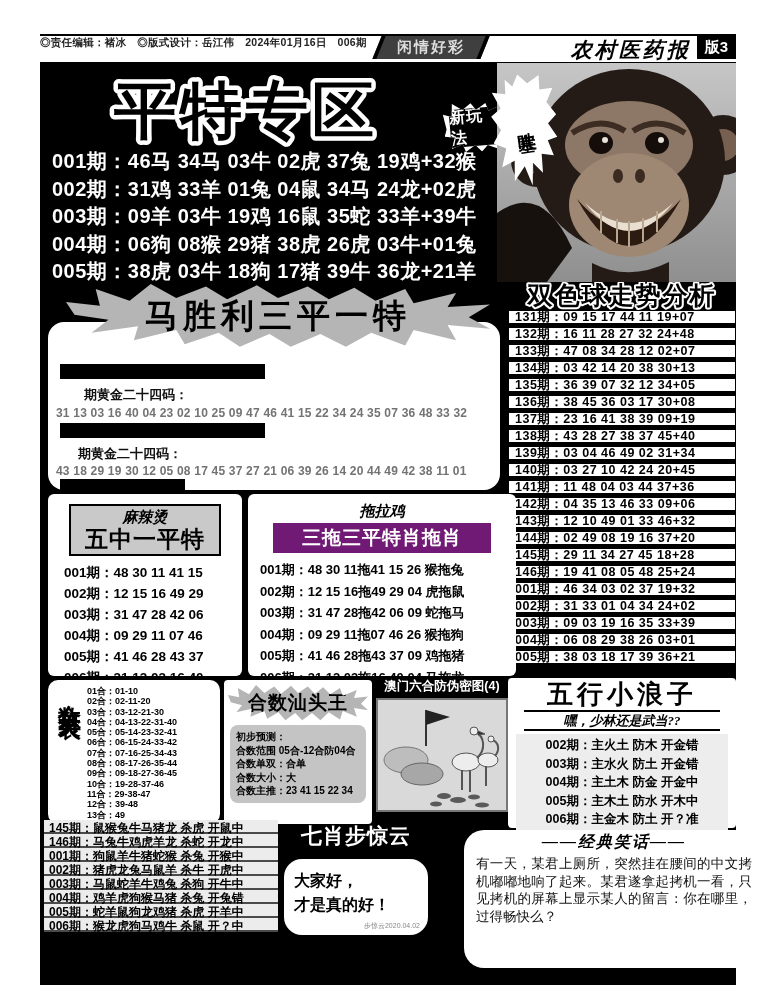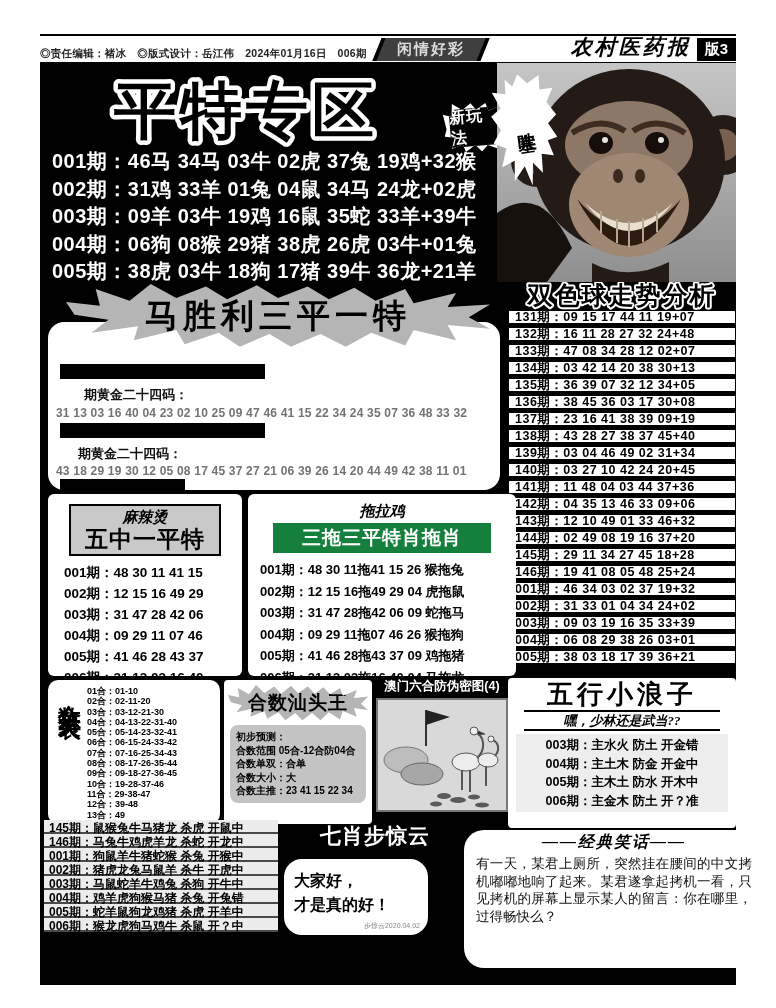--- a/index.html
+++ b/index.html
@@ -1,21 +1,21 @@
 <!DOCTYPE html>
 <html><head>
 <meta charset="utf-8">
 <style>
   * { margin:0; padding:0; box-sizing:border-box; }
   body { background:#e9e9e9; font-family:"Liberation Sans", sans-serif; }
   .page { position:relative; width:776px; height:1008px; background:#fff; overflow:hidden; }
 
   
   .header { position:absolute; left:40px; top:34px; width:696px; height:27px;
-            border-top:2px solid #000; display:flex; align-items:flex-end; background:#fff; }
+            border-top:2px solid #000; display:flex; align-items:flex-start; background:#fff; }
   .h-left { font-size:10.5px; font-weight:bold; color:#222; white-space:nowrap; letter-spacing:0.3px; }
   .h-ribbon { margin-left:10px; background:#3f3f3f; color:#ddd; transform:skewX(-22deg);
               padding:2px 16px; border-left:4px solid #000; border-right:4px solid #000; }
   .h-ribbon span { display:inline-block; transform:skewX(22deg); font-family:"Liberation Serif",serif;
                    font-weight:bold; font-size:15px; letter-spacing:2px; }
   .h-spacer { flex:1; }
   .h-paper { font-family:"Liberation Serif",serif; font-weight:900; font-style:italic;
              font-size:21px; letter-spacing:3px; margin-right:6px; }
   .h-page { background:#000; color:#fff; font-weight:900; font-size:15px; padding:2px 8px; }
 
@@ -55,21 +55,21 @@
   .ssq-row { height:14px; line-height:13px; background:#fff; border:1px solid #000; margin-bottom:3px;
              font-size:12.5px; font-weight:bold; padding-left:6px; white-space:nowrap; letter-spacing:0.5px; }
 
   
   .boxA { position:absolute; left:8px; top:432px; width:194px; height:182px; background:#fff; border-radius:6px; }
   .boxB { position:absolute; left:208px; top:432px; width:268px; height:182px; background:#fff; border-radius:6px; }
   .hdrA { margin:10px auto 6px; width:152px; border:2px solid #000; background:#c9c9c9; text-align:center; padding:2px 0 3px; }
   .script-t { font-family:"Liberation Serif",serif; font-style:italic; font-weight:bold; font-size:15px; }
   .bigA { font-size:23px; font-weight:900; letter-spacing:1px; line-height:24px; }
   .hdrB { margin:8px auto 6px; width:218px; text-align:center; }
-  .bigB { background:#15803d; color:#fff; font-size:19px; font-weight:900; letter-spacing:1px; padding:2px 8px; margin-top:2px; }
+  .bigB { background:#701a75; color:#fff; font-size:19px; font-weight:900; letter-spacing:1px; padding:2px 8px; margin-top:2px; }
   .rowsA { padding-left:16px; }
   .rowsA .t-row { font-size:13.5px; font-weight:bold; line-height:21px; white-space:nowrap; }
   .rowsB { padding-left:12px; }
   .rowsB .t-row { font-size:13px; font-weight:bold; line-height:21.5px; white-space:nowrap; }
 
   
   .heshu { position:absolute; left:8px; top:618px; width:172px; height:144px; background:#fff; border-radius:10px; display:flex; }
   .heshu-v { writing-mode:vertical-rl; text-orientation:upright; font-family:"Liberation Serif",serif;
              font-weight:900; font-size:23px; line-height:1; padding:6px 2px 0 10px; letter-spacing:3px; }
   .heshu-list { flex:1; padding:6px 2px 0 4px; }
@@ -97,21 +97,21 @@
   .wx-rows { background:#ededed; margin:0 8px; padding:2px 0; }
   .wx-rows .t-row { font-size:12.5px; font-weight:bold; line-height:18.6px; text-align:center; white-space:nowrap; }
 
   
   .qx-table { position:absolute; left:4px; top:758px; width:234px; }
   .qx-row { background:#ececec; border-bottom:2px solid #4a4a4a; height:14px; line-height:16.5px;
             font-size:12px; font-weight:bold; padding-left:5px; white-space:nowrap; }
 
   
   .qx-box { position:absolute; left:242px; top:760px; width:148px; }
-  .qx-title { color:#fff; font-size:21px; font-weight:900; letter-spacing:1px; text-align:right; }
+  .qx-title { color:#fff; font-size:21px; font-weight:900; letter-spacing:1px; text-align:center; }
   .qx-bubble { margin-top:7px; background:#fff; border:2px solid #000; border-radius:20px; padding:10px 8px 4px 10px; }
   .qx-line { font-size:16px; font-weight:bold; line-height:24px; }
   .qx-credit { font-size:7px; color:#888; text-align:right; margin-top:4px; }
 
   
   .joke { position:absolute; left:392px; top:768px; width:300px; height:138px; background:#fff; border-radius:20px; padding:2px 12px;margin-left:32px; }
   .joke-title { text-align:center; font-family:"Liberation Serif",serif; font-style:italic;
                 font-weight:bold; font-size:16px; letter-spacing:2px; margin-bottom:2px; }
   .joke-body { font-size:13.5px; line-height:17.5px; color:#111; text-align:justify; }
 </style>
@@ -321,20 +321,21 @@
           </g>
         </svg>
       </div>
     </div>
 
     <div class="wuxing">
       <div class="wx-title">五行小浪子</div>
       <div class="wx-sub">嘿，少林还是武当??</div>
       <div class="wx-rows">
 
+      <div class="t-row">002期：主火土 防木 开金错</div>
           <div class="t-row">003期：主水火 防土 开金错</div>
           <div class="t-row">004期：主土木 防金 开金中</div>
           <div class="t-row">005期：主木土 防水 开木中</div>
           <div class="t-row">006期：主金木 防土 开？准</div>
         </div>
     </div>
 
     <div class="qx-table">
 
     <div class="qx-row">145期：鼠猴兔牛马猪龙 杀虎 开鼠中</div>

